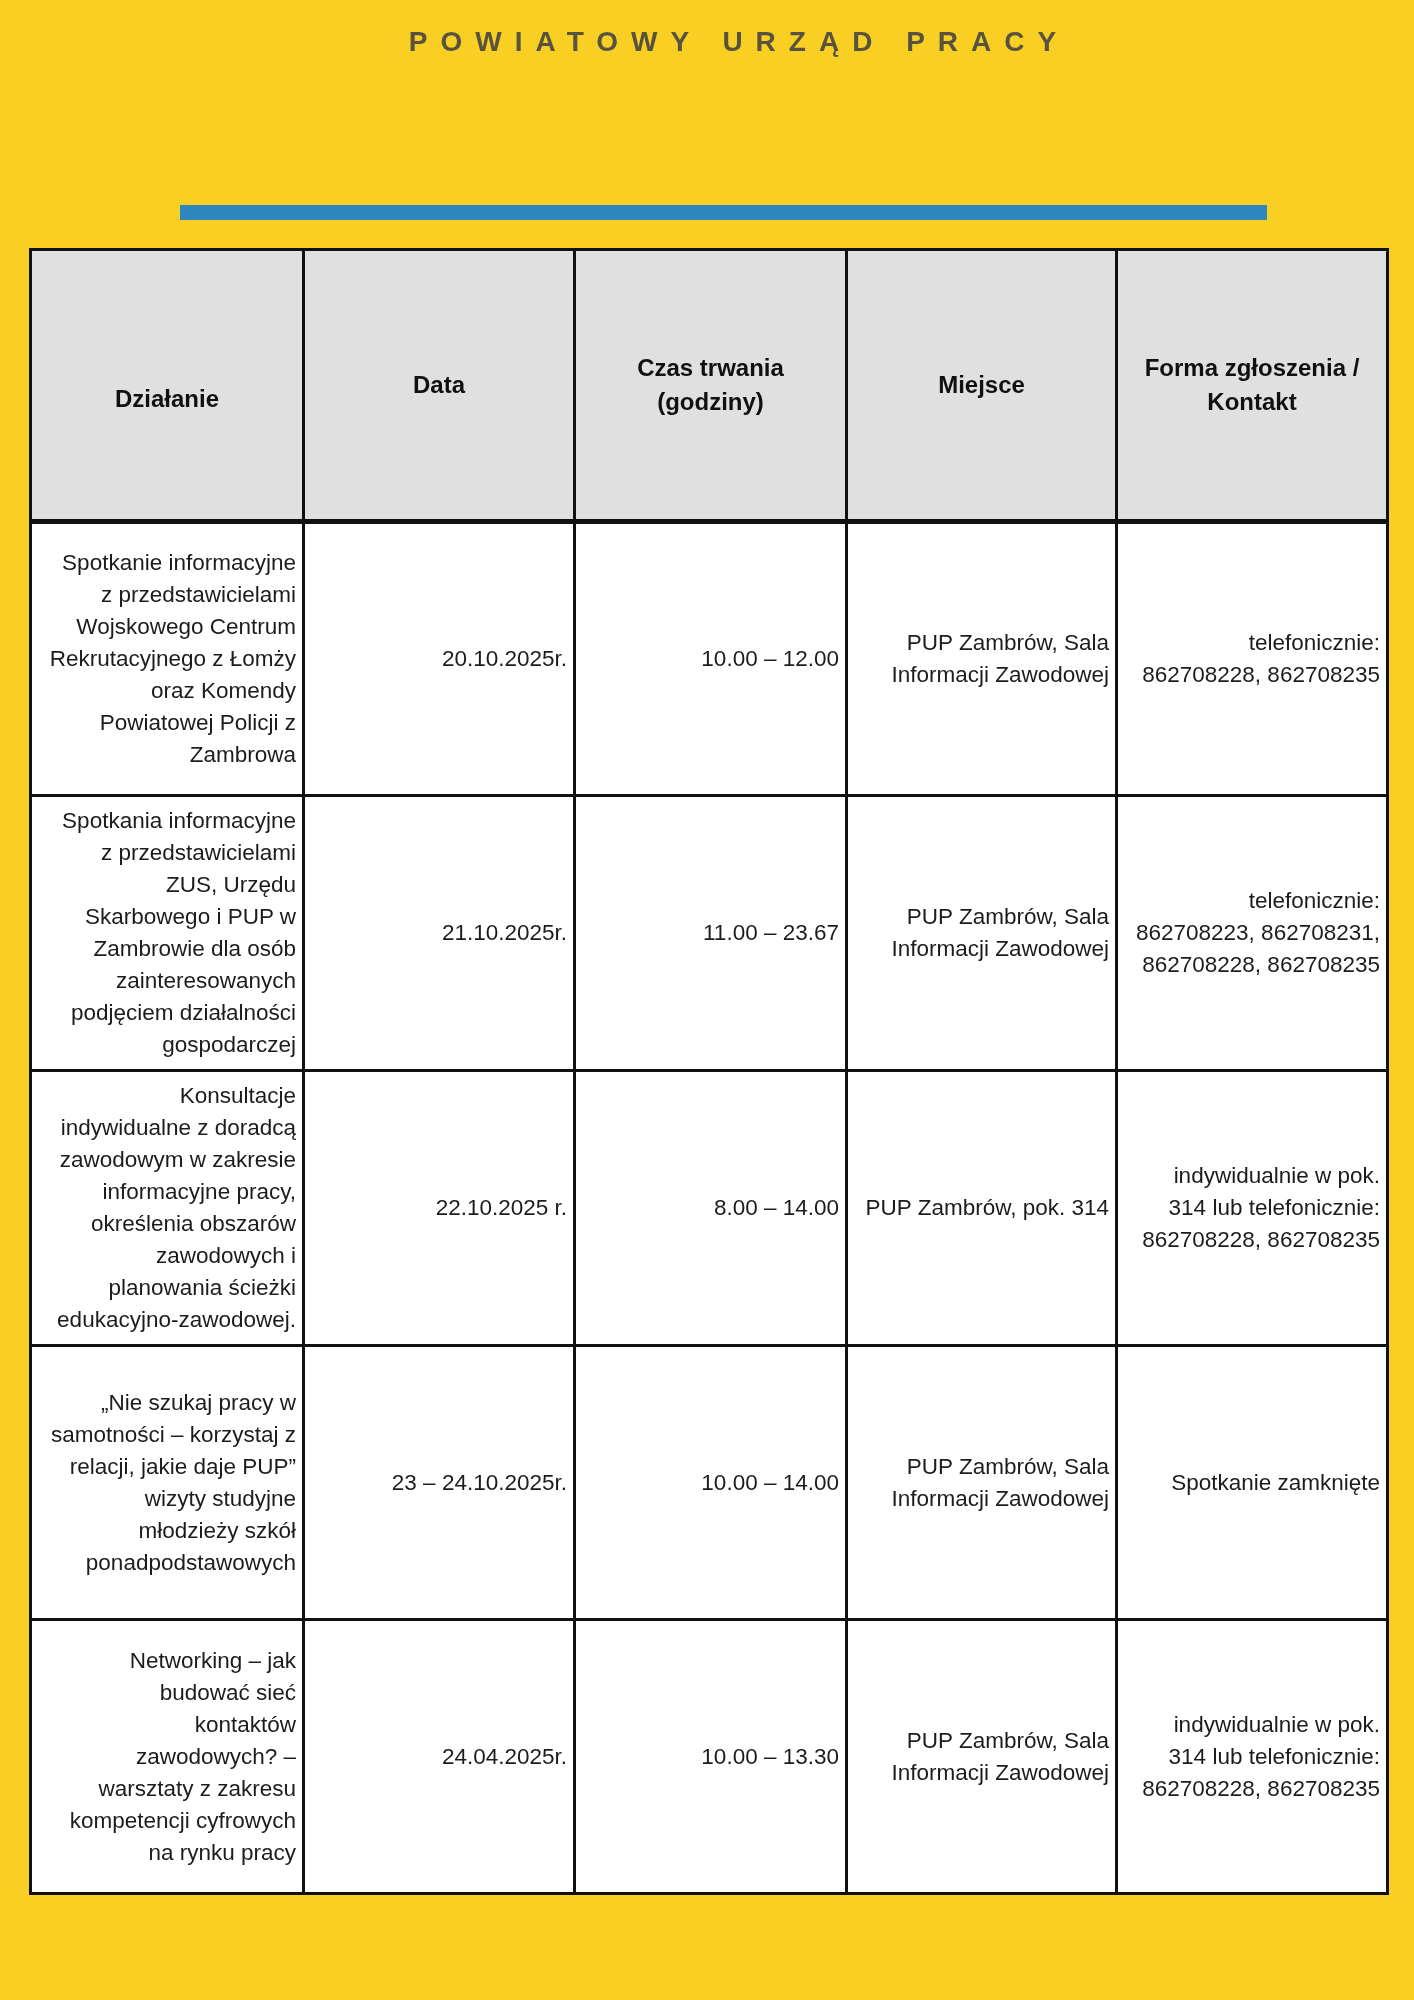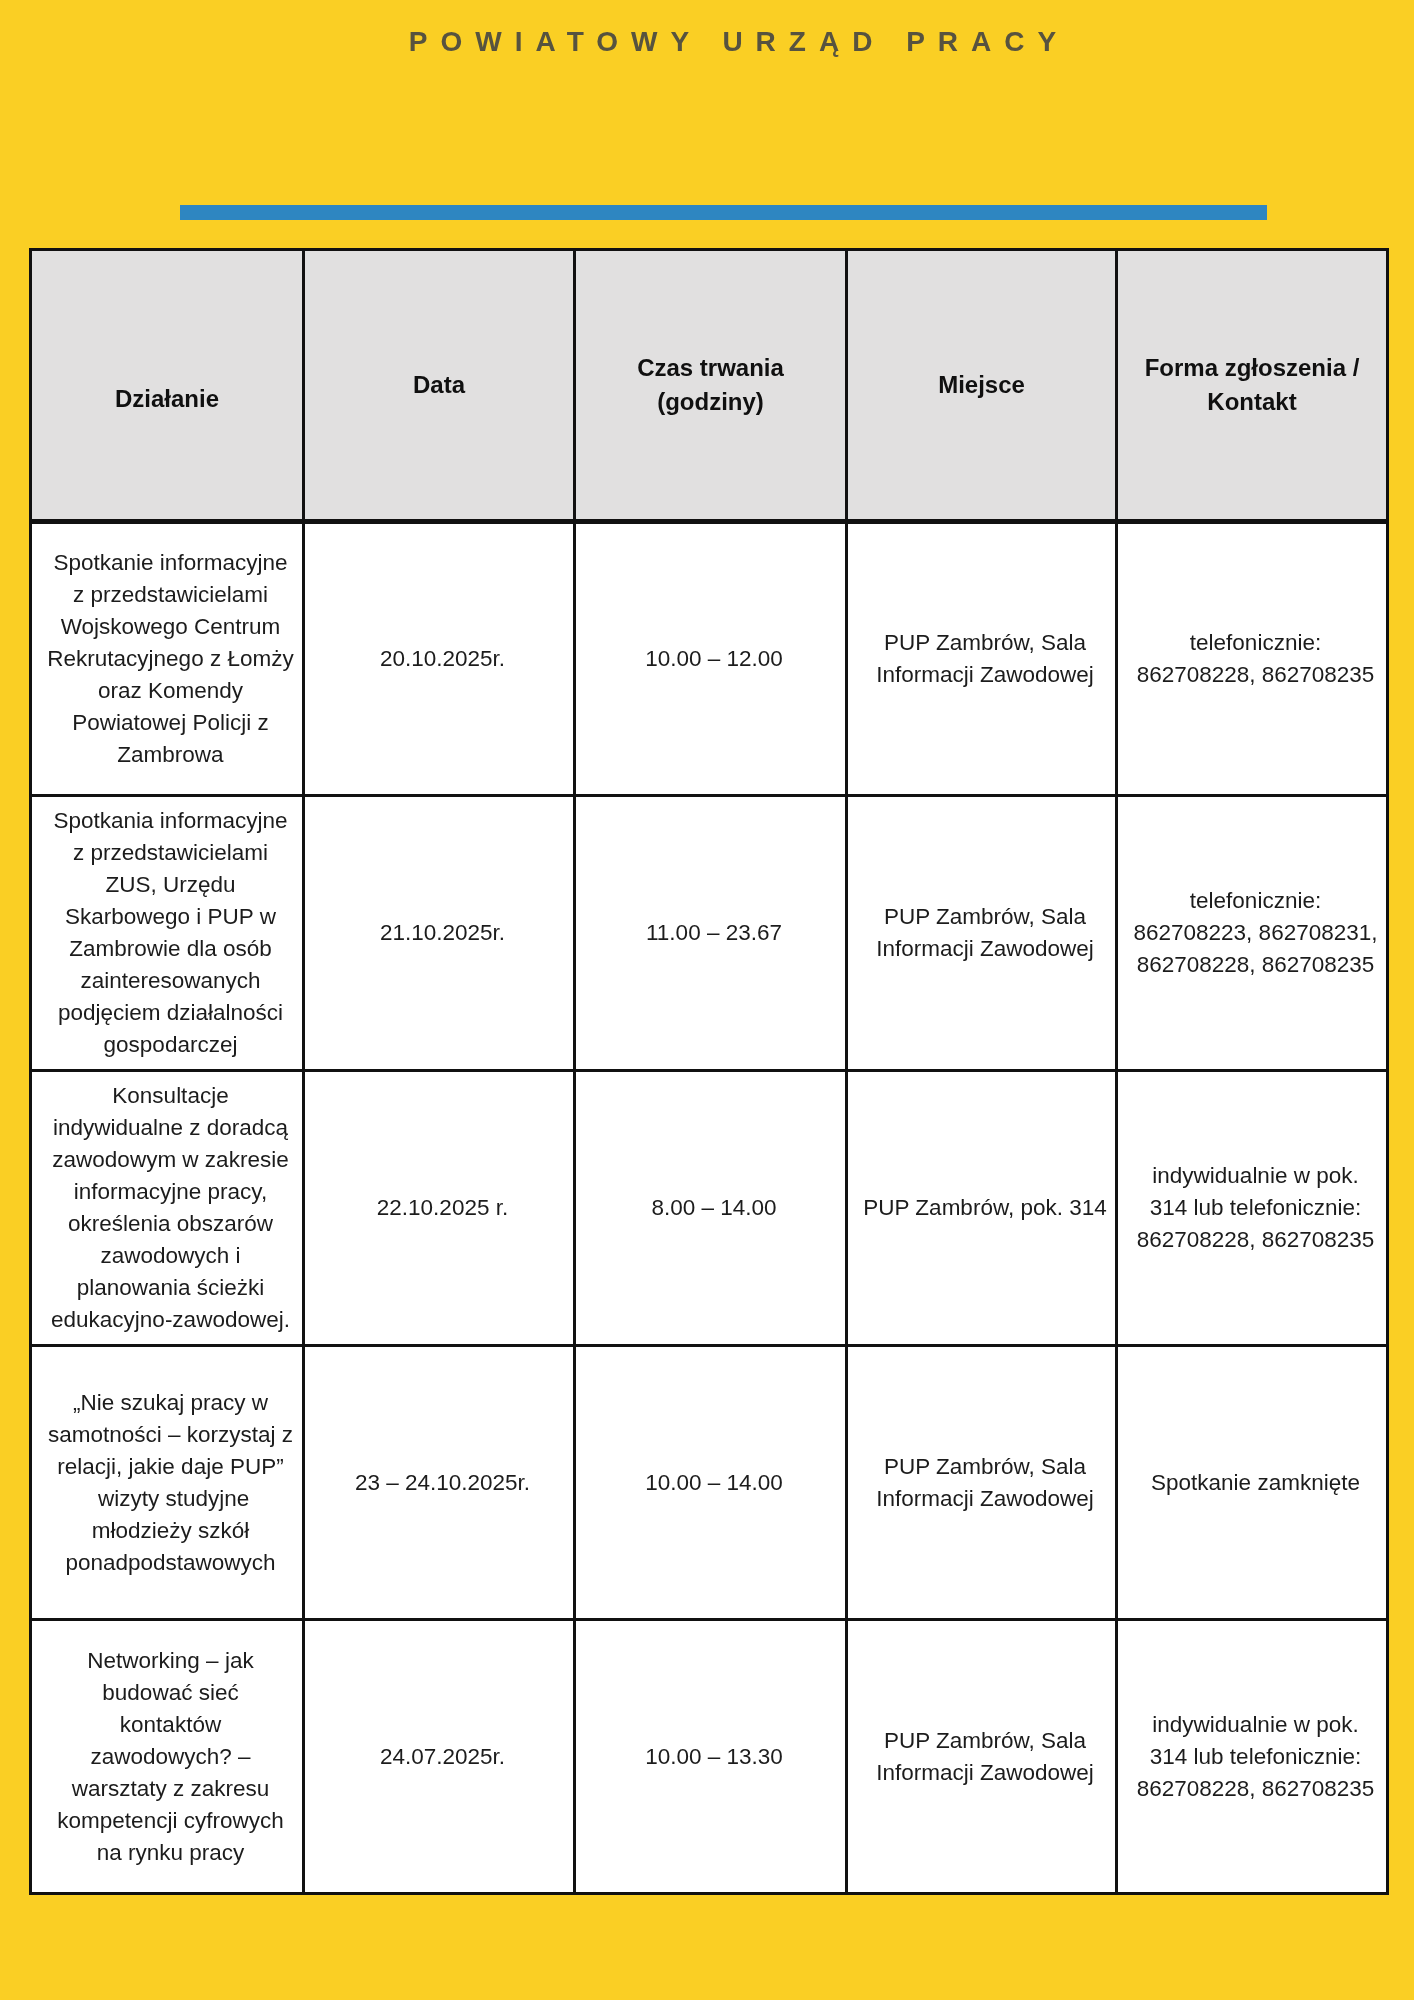--- a/index.html
+++ b/index.html
@@ -53,21 +53,21 @@
     padding:0 6px;
   }
   .schedule thead th.hdr-dzialanie{padding-top:28px;}
   .schedule tbody td{
     height:274px;
     background:#ffffff;
     font-size:22.5px;
     line-height:32px;
     color:var(--body-text,#1C1C1C);
     vertical-align:middle;
-    text-align:center;
+    text-align:right;
     white-space:pre-wrap;
     padding:8px 6px 8px 13px;
     overflow:hidden;
   }
   col.c1{width:273px;}
   col.c2{width:271px;}
   col.c3{width:272px;}
   col.c4{width:270px;}
   col.c5{width:271px;}
 </style>
@@ -164,21 +164,21 @@
         <td>Spotkanie zamknięte</td>
       </tr>
       <tr>
         <td>Networking – jak
 budować sieć
 kontaktów
 zawodowych? –
 warsztaty z zakresu
 kompetencji cyfrowych
 na rynku pracy</td>
-        <td>24.07.2025r.</td>
+        <td>24.04.2025r.</td>
         <td>10.00 – 13.30</td>
         <td>PUP Zambrów, Sala
 Informacji Zawodowej</td>
         <td>indywidualnie w pok.
 314 lub telefonicznie:
 862708228, 862708235</td>
       </tr>
     </tbody>
   </table>
 

